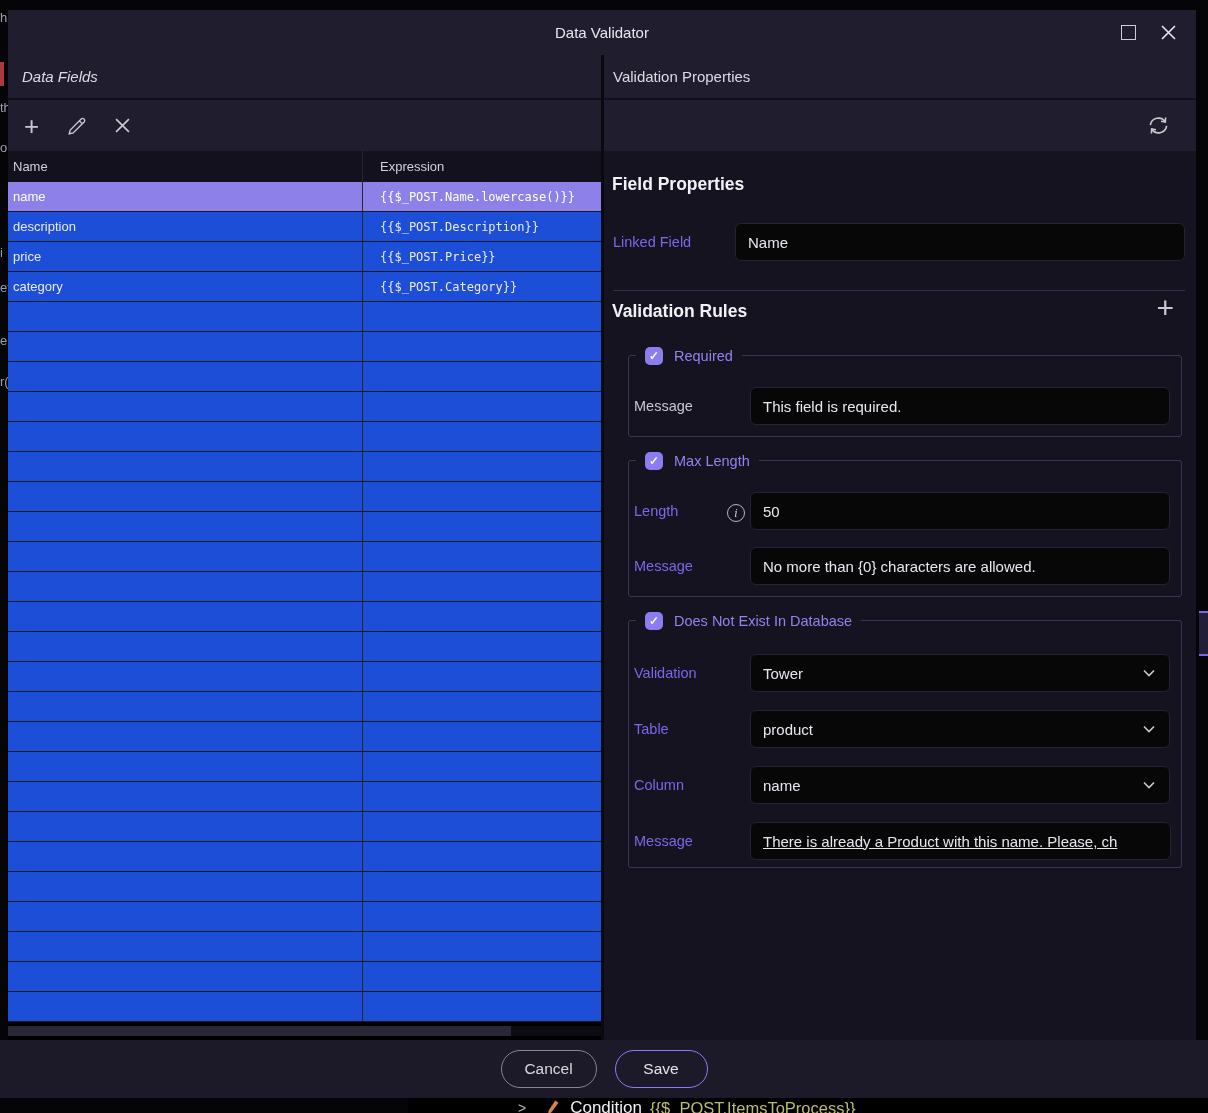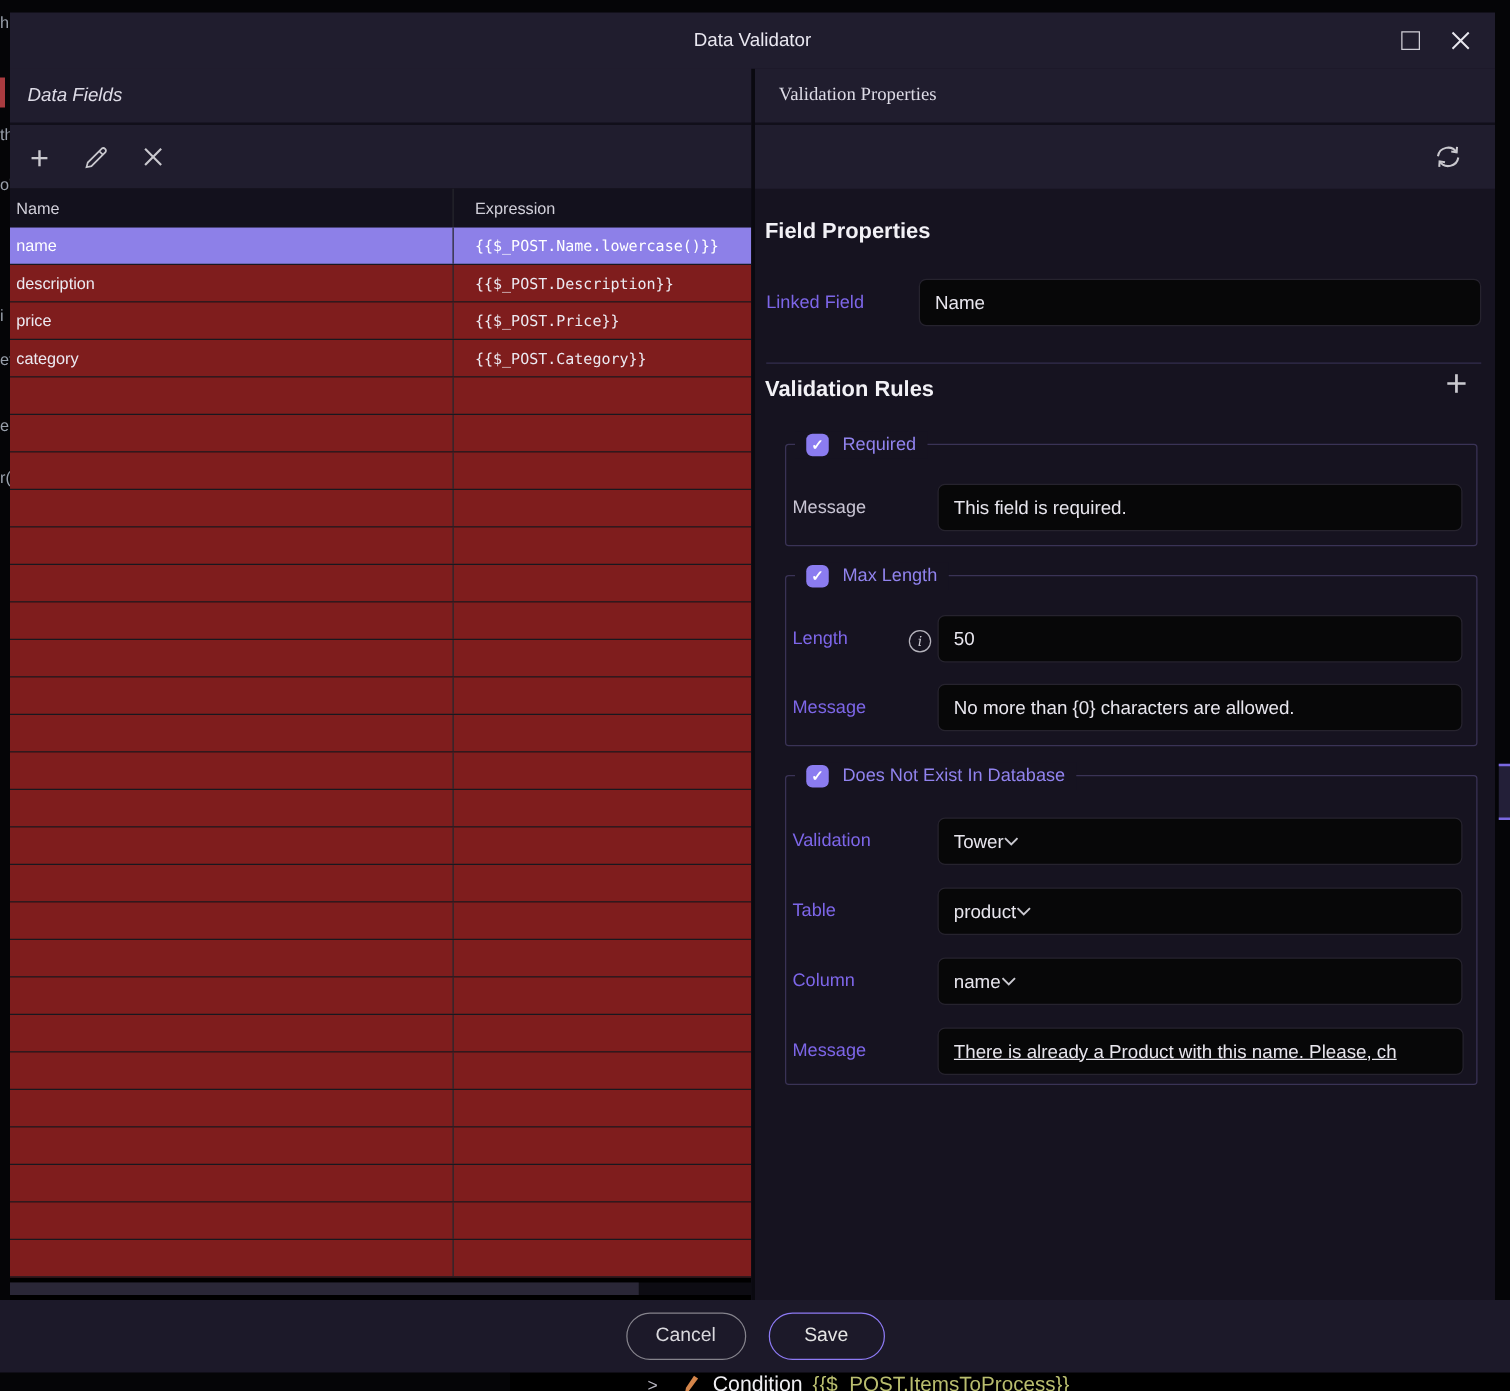--- a/index.html
+++ b/index.html
@@ -30,35 +30,35 @@
   .close-btn{width:15px;height:15px;display:inline-block;}
 
   .panels{flex:1;display:flex;min-height:0;}
   .left-panel{width:593px;flex:none;display:flex;flex-direction:column;}
   .vdivider{width:3px;flex:none;background:#0a0910;}
   .right-panel{width:592px;flex:none;display:flex;flex-direction:column;background:#161320;}
 
   .panel-header{height:43px;flex:none;display:flex;align-items:center;
                 color:#dddbe6;font-size:15px;background:#201d2e;border-bottom:2px solid #110f1a;}
   .left-panel .panel-header{padding-left:14px;font-style:italic;}
-  .right-panel .panel-header{padding-left:19px;font-family:Liberation Serif, serif;}
+  .right-panel .panel-header{padding-left:9px;}
   .toolbar{height:51px;flex:none;display:flex;align-items:center;background:#201d2e;}
   .left-panel .toolbar{padding-left:16px;gap:27px;}
   .right-panel .toolbar{justify-content:flex-end;padding-right:26px;}
   .tb-icon{color:#c9c8ce;display:flex;align-items:center;cursor:default;}
   .plus-glyph{font-size:26px;font-weight:300;line-height:20px;}
 
   
   .table{flex:1;background:#000;display:flex;flex-direction:column;min-height:0;}
   .thead{height:31px;flex:none;background:#13111d;display:flex;color:#d2d0da;font-size:13px;}
   .col-name{width:355px;flex:none;box-sizing:border-box;padding-left:5px;display:flex;
             align-items:center;border-right:1px solid #26262c;overflow:hidden;white-space:nowrap;}
   .col-expr{flex:1;padding-left:5px;display:flex;align-items:center;overflow:hidden;white-space:nowrap;margin-left:12px;}
   .trow{height:30px;flex:none;display:flex;box-sizing:border-box;border-bottom:1px solid #18181f;
-        color:#eceaf2;font-size:13px;background:#7f1d1d;}
+        color:#eceaf2;font-size:13px;background:#1d4ed8;}
   .trow .col-expr{font-family:"DejaVu Sans Mono",monospace;font-size:12px;}
   .trow.selected{background:#8d80e8;color:#fff;}
   .hscroll{height:10px;flex:none;margin-top:4px;background:#0d0c13;position:relative;}
   .hthumb{position:absolute;left:0;top:0;height:100%;width:503px;background:#2a2737;}
 
   
   .rcontent{flex:1;position:relative;font-size:14px;min-height:0;}
   .sec-heading{position:absolute;left:8px;font-size:17.5px;font-weight:bold;color:#f2f1f6;}
   .lbl{color:#7d66e8;font-size:14.5px;}
   .lbl-gray{color:#c9c5d4;font-size:14.5px;}
@@ -71,21 +71,21 @@
 
   .rule{position:absolute;left:24px;width:554px;border:1px solid #3a3356;border-radius:3px;
         box-sizing:border-box;}
   .rule-legend{position:absolute;left:7px;top:-11px;display:flex;align-items:center;gap:11px;
                background:#161320;padding:0 9px;height:22px;}
   .checkbox{width:18px;height:18px;border-radius:5px;background:#8b7cf0;display:flex;
             align-items:center;justify-content:center;color:#fff;font-size:12px;font-weight:bold;flex:none;}
   .rule-label{color:#9183ee;font-size:14.5px;white-space:nowrap;}
   .rrow-label{position:absolute;left:5px;}
   .rfield{position:absolute;left:121px;width:420px;height:38px;}
-  .select{justify-content:flex-start;padding-right:14px;}
+  .select{justify-content:space-between;padding-right:14px;}
   .sel-value{white-space:nowrap;overflow:hidden;}
   .info{position:absolute;left:98px;width:16px;height:16px;border:1px solid #b5b3bc;border-radius:50%;
         color:#c9c7d0;font-size:11px;display:flex;align-items:center;justify-content:center;
         font-family:"DejaVu Serif",serif;font-style:italic;}
 
   
   .footer{position:absolute;left:0;top:1040px;width:1208px;height:58px;background:#1c1929;
           display:flex;align-items:center;justify-content:center;gap:18px;}
   .btn{height:38px;border-radius:19px;background:transparent;font-size:15.5px;display:flex;
        align-items:center;justify-content:center;box-sizing:border-box;

